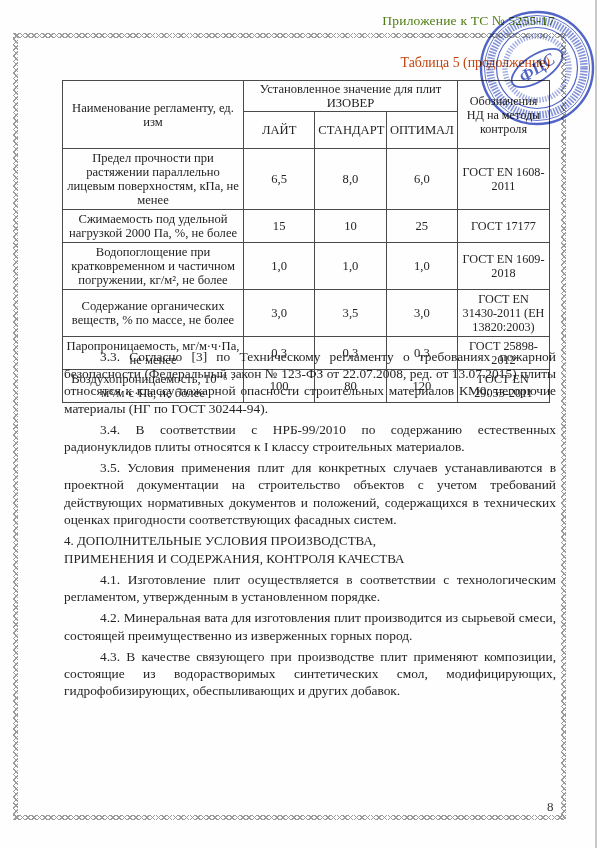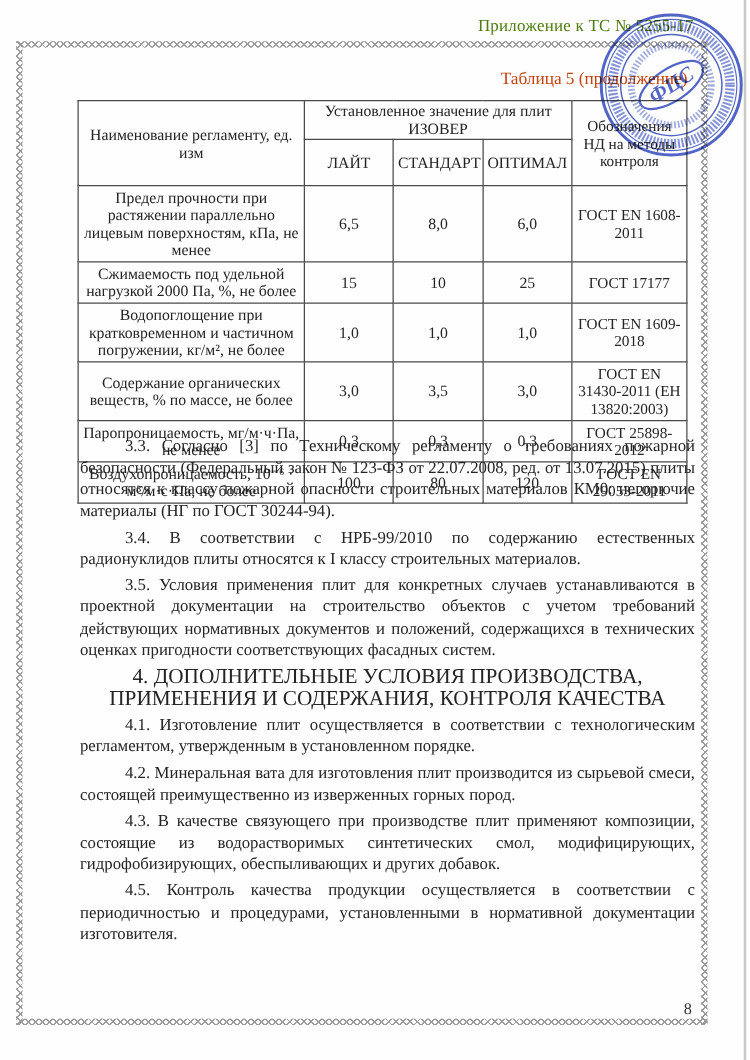--- a/index.html
+++ b/index.html
@@ -60,22 +60,22 @@
   tr.r-group td{height:18px;padding:1px 2px;}
   tr.r-vars td{height:32px;}
   td.h{text-align:center;}
 
   .content{
     position:absolute;left:64px;top:348px;width:492px;
     font-size:13.4px;line-height:17.2px;text-align:justify;color:#242424;
   }
   .content p{margin:0 0 4px 0;text-indent:36px;}
   .heading4{
-    margin:9px 0 7px 0;text-align:center;text-indent:0 !important;
-    font-size:17px;line-height:17.5px;
+    margin:9px 0 7px 0;text-align:left;text-indent:0 !important;
+    font-size:13px;line-height:17.5px;
   }
   .pagenum{
     position:absolute;left:547px;top:799px;
     font-size:13px;color:#333;
   }
 
   .stamp{
     position:absolute;left:477px;top:8px;width:120px;height:120px;
     opacity:.83;mix-blend-mode:multiply;pointer-events:none;
   }
@@ -158,21 +158,20 @@
     <p>3.3. Согласно [3] по Техническому регламенту о требованиях пожарной безопасности (Федеральный закон № 123-ФЗ от 22.07.2008, ред. от 13.07.2015) плиты относятся к классу пожарной опасности строительных материалов КМ0: негорючие материалы (НГ по ГОСТ 30244-94).</p>
     <p>3.4. В соответствии с НРБ-99/2010 по содержанию естественных радионуклидов плиты относятся к I классу строительных материалов.</p>
     <p>3.5. Условия применения плит для конкретных случаев устанавливаются в проектной документации на строительство объектов с учетом требований действующих нормативных документов и положений, содержащихся в технических оценках пригодности соответствующих фасадных систем.</p>
     <p class="heading4">
       <span>4. ДОПОЛНИТЕЛЬНЫЕ УСЛОВИЯ ПРОИЗВОДСТВА,</span><br>
       <span>ПРИМЕНЕНИЯ И СОДЕРЖАНИЯ, КОНТРОЛЯ КАЧЕСТВА</span>
     </p>
     <p>4.1. Изготовление плит осуществляется в соответствии с технологическим регламентом, утвержденным в установленном порядке.</p>
     <p>4.2. Минеральная вата для изготовления плит производится из сырьевой смеси, состоящей преимущественно из изверженных горных пород.</p>
     <p>4.3. В качестве связующего при производстве плит применяют композиции, состоящие из водорастворимых синтетических смол, модифицирующих, гидрофобизирующих, обеспыливающих и других добавок.</p>
-    <p>4.5. Контроль качества продукции осуществляется в соответствии с периодичностью и процедурами, установленными в нормативной документации изготовителя.</p>
   </div>
 
   <div class="pagenum">8</div>
 
   <svg class="stamp" viewBox="0 0 120 120" xmlns="http://www.w3.org/2000/svg">
     <g stroke="#2e46bd" fill="none">
       <circle cx="60" cy="60" r="56" stroke-width="2.4"></circle>
       <circle cx="60" cy="60" r="52.5" stroke-width="0.9"></circle>
 
       <circle cx="60" cy="60" r="47" stroke-width="7.5" stroke-dasharray="1.6 1.3" opacity="0.7"></circle>

